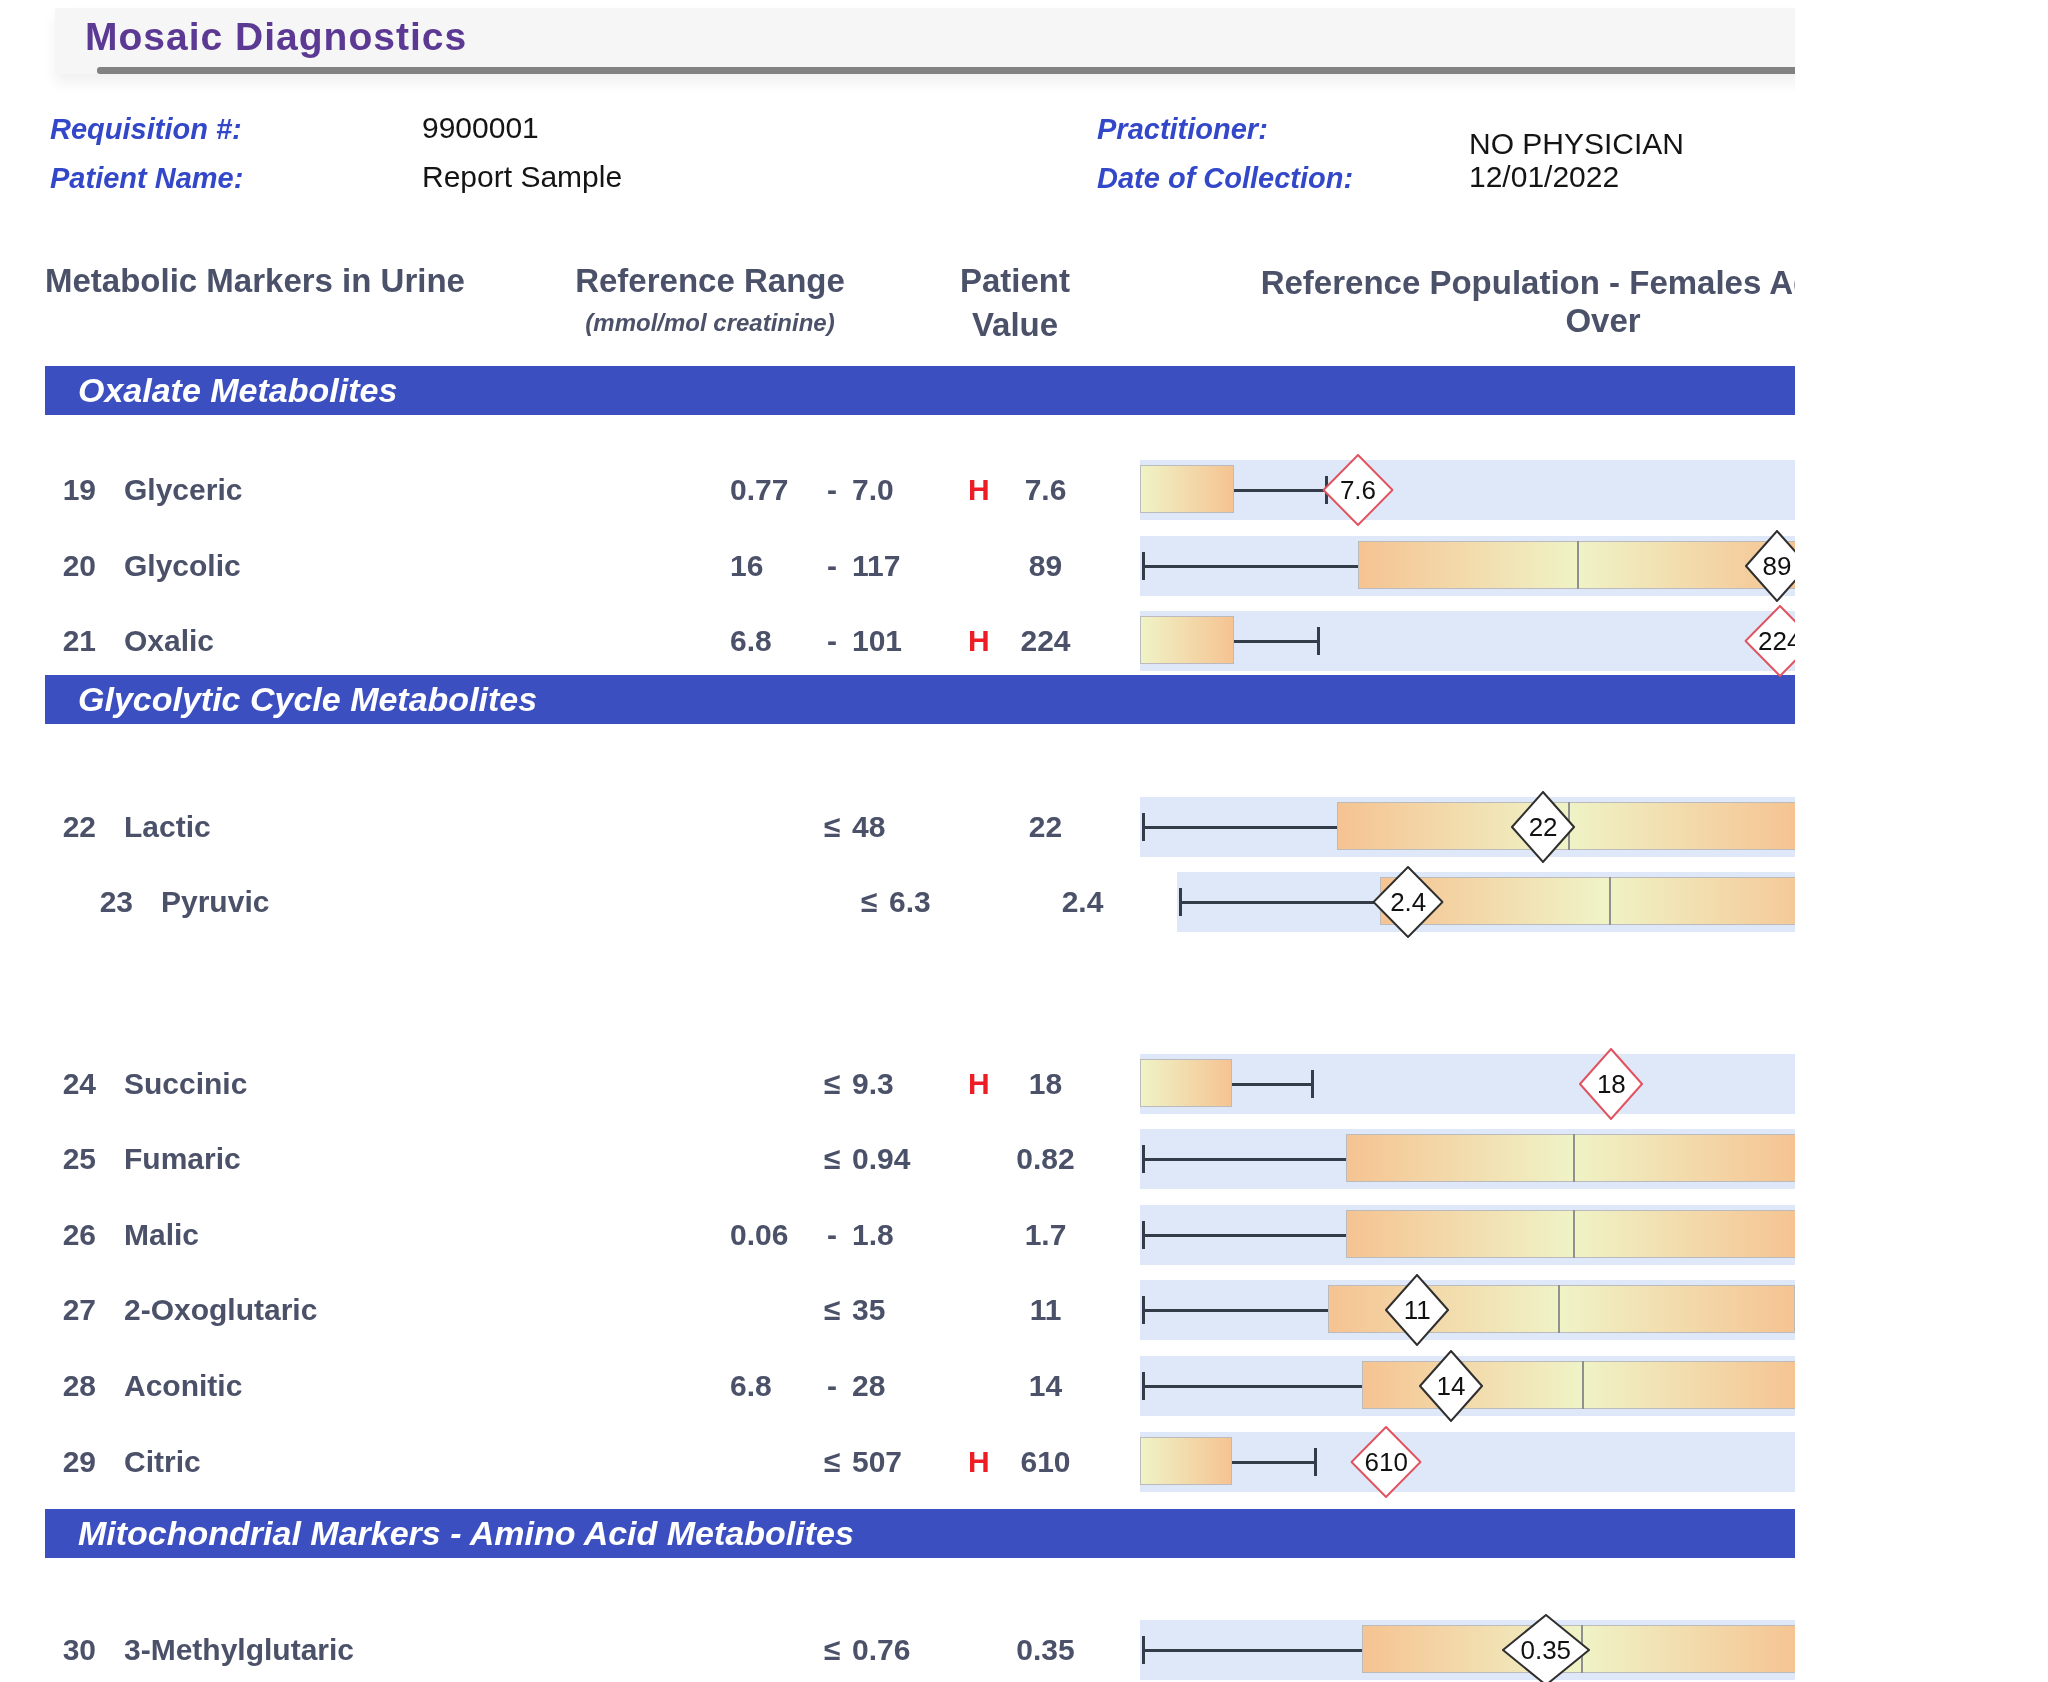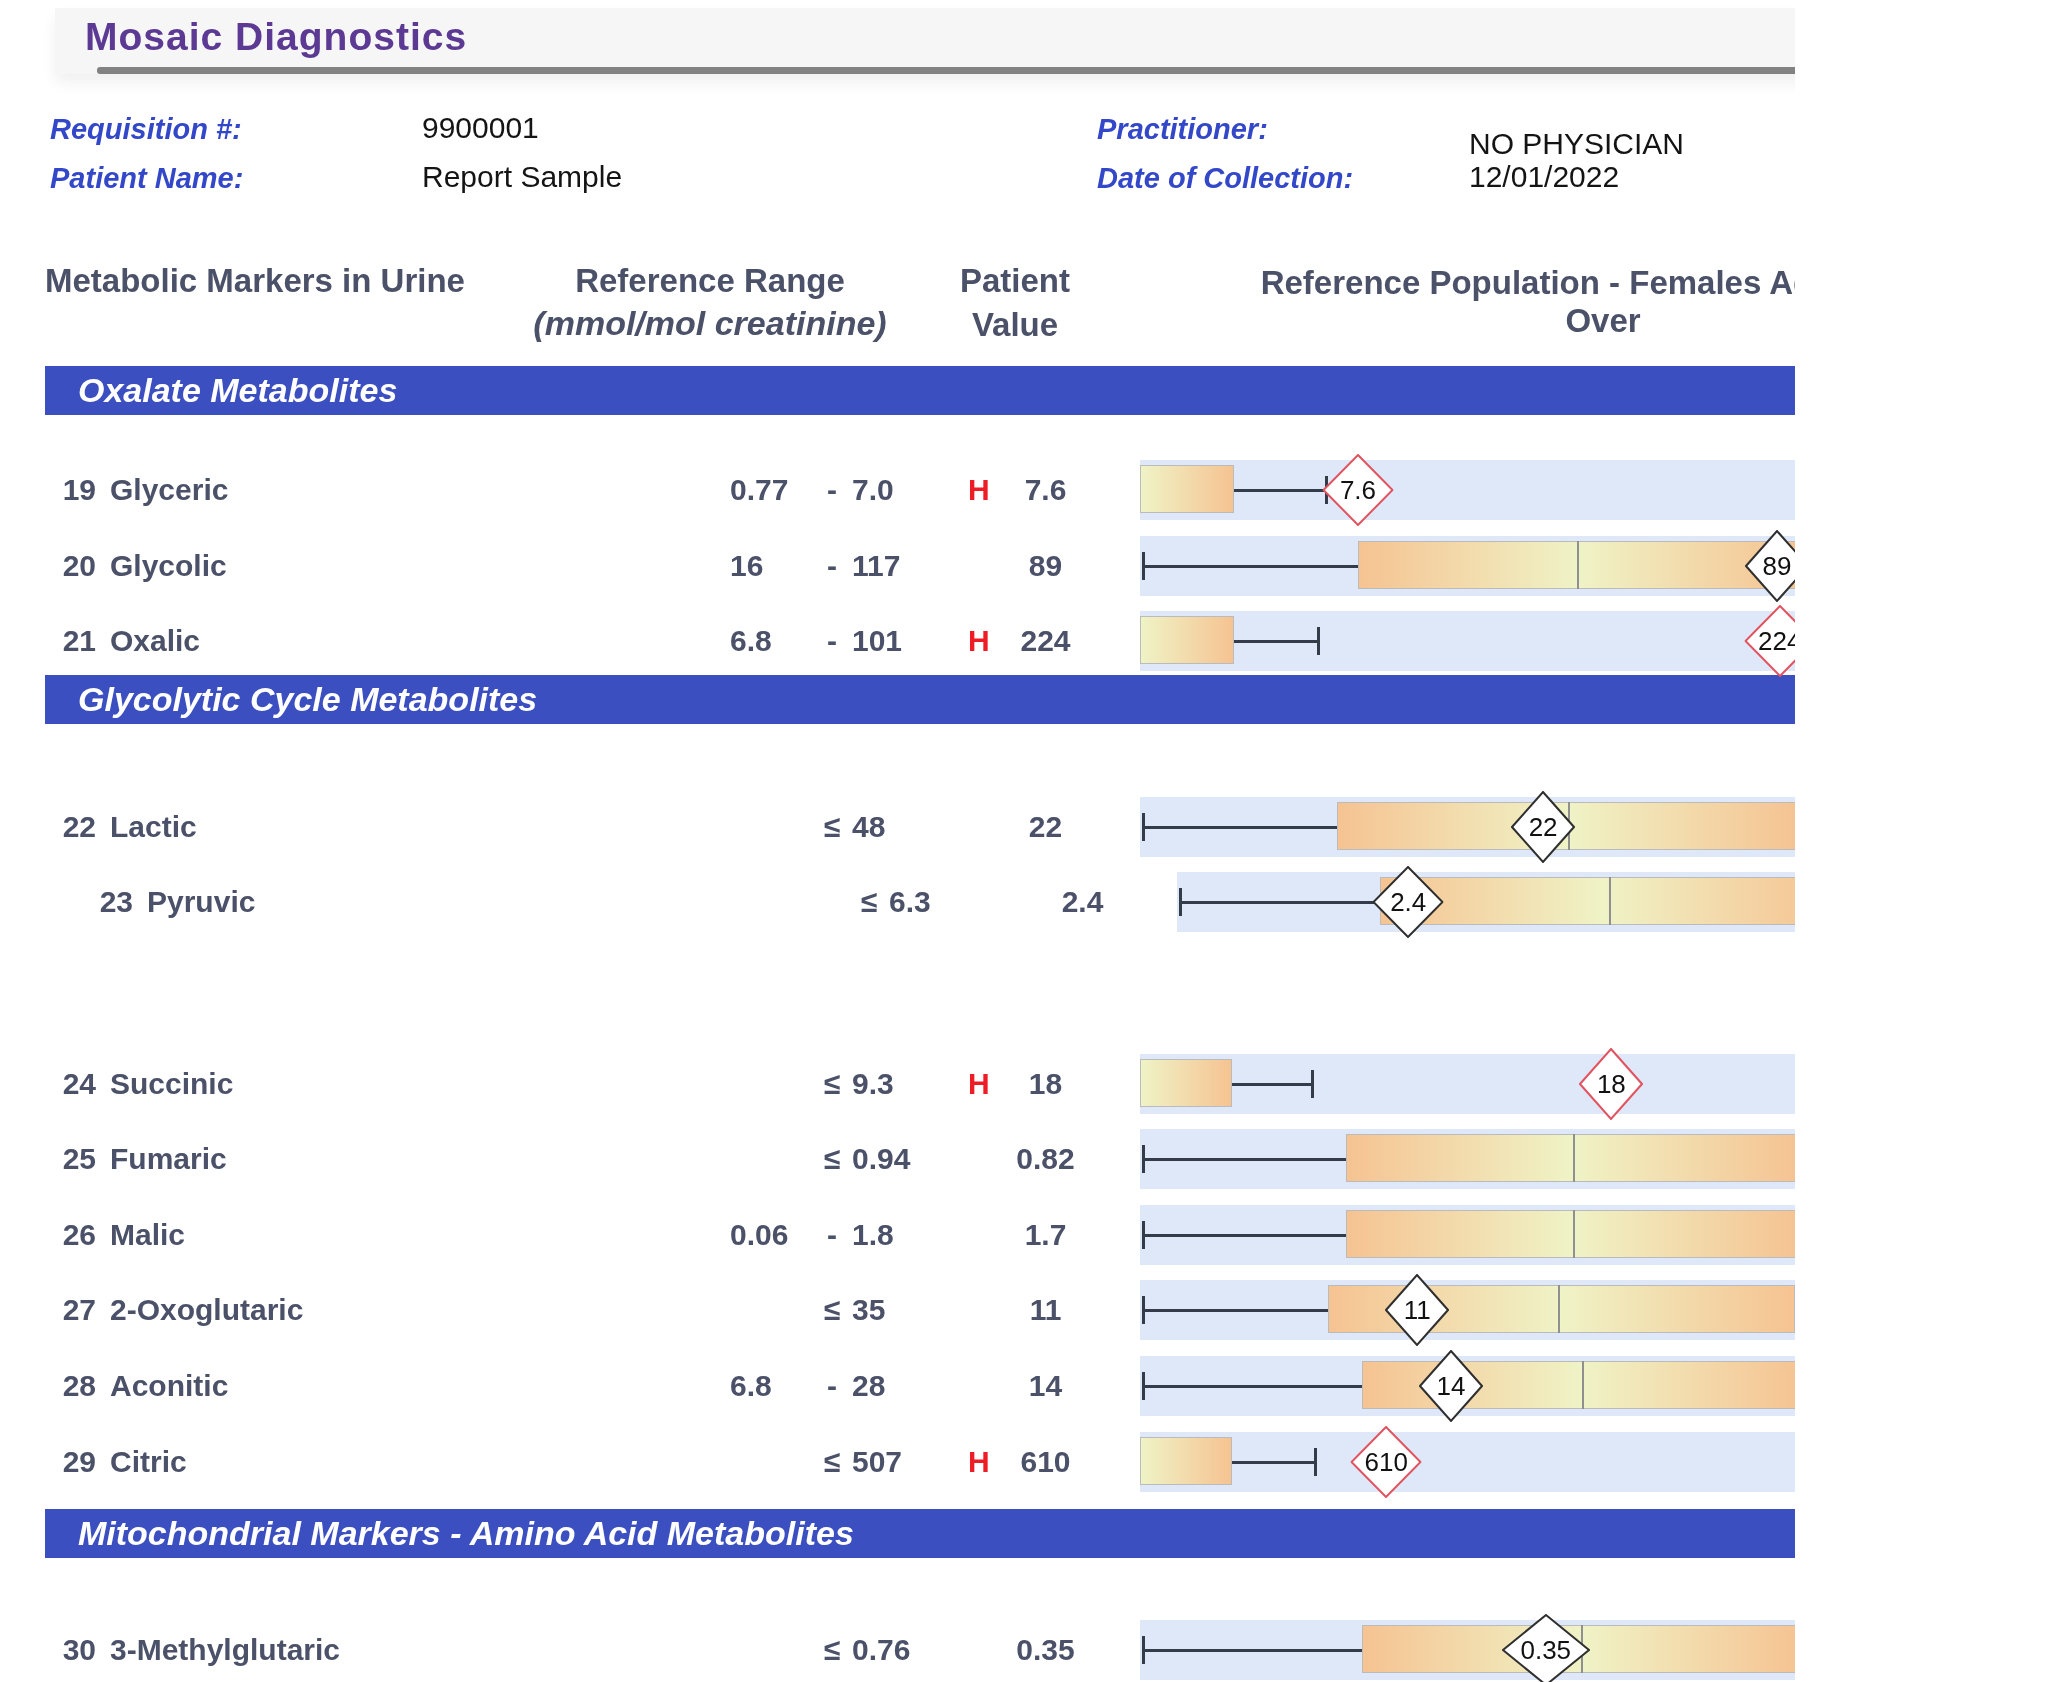--- a/index.html
+++ b/index.html
@@ -11,31 +11,31 @@
   .logo-band{position:absolute;left:55px;top:8px;width:1878px;height:66px;background:#f6f6f7;
              box-shadow:0 9px 14px rgba(0,0,0,0.06);}
   .logo-text{position:absolute;left:30px;top:0;height:58px;line-height:58px;
              font-size:39px;font-weight:bold;color:#5c3a94;letter-spacing:1px;}
   .logo-rule{position:absolute;left:42px;right:10px;bottom:0;height:7px;background:#828282;border-radius:3px;}
   .info-label{position:absolute;font-size:29px;font-weight:bold;font-style:italic;color:#3347c9;line-height:34px;}
   .info-value{position:absolute;font-size:30px;color:#141414;line-height:34px;}
   
   .colhead{position:absolute;color:#4b5168;font-weight:bold;font-size:33px;line-height:38px;}
   .colhead.center{text-align:center;}
-  .units{font-size:34px;font-style:italic;}
+  .units{font-size:24px;font-style:italic;}
   
   .banner{position:absolute;left:45px;width:1985px;height:49px;background:#3b4fc1;
           color:#ffffff;font-size:34px;font-weight:bold;font-style:italic;line-height:49px;
           padding-left:33px;box-sizing:border-box;}
   
   .row{position:absolute;left:0;width:2048px;height:60px;color:#4b5168;
        font-size:30px;font-weight:bold;}
   .row>span{position:absolute;line-height:60px;white-space:nowrap;}
   .c-num  {left:50px;width:46px;text-align:right;}
-  .c-name {left:110px;}
+  .c-name {left:124px;}
   .c-rlow {left:730px;width:82px;}
   .c-rsep {left:812px;width:40px;text-align:center;}
   .c-rhigh{left:852px;width:100px;}
   .c-flag {left:968px;width:36px;color:#ee1c25;}
   .c-pval {left:1003px;width:85px;text-align:center;}
   .plot{position:absolute;left:1140px;top:0;width:886px;height:60px;background:#dee8f8;}
   .plot *{position:absolute;}
   .dmark{top:50%;transform:translate(-50%,-50%);height:72px;}
   .dlabel{left:0;top:0;width:100%;height:100%;display:flex;align-items:center;justify-content:center;
           font-size:26px;font-weight:500;color:#111111;font-family:"Liberation Sans",sans-serif;}

